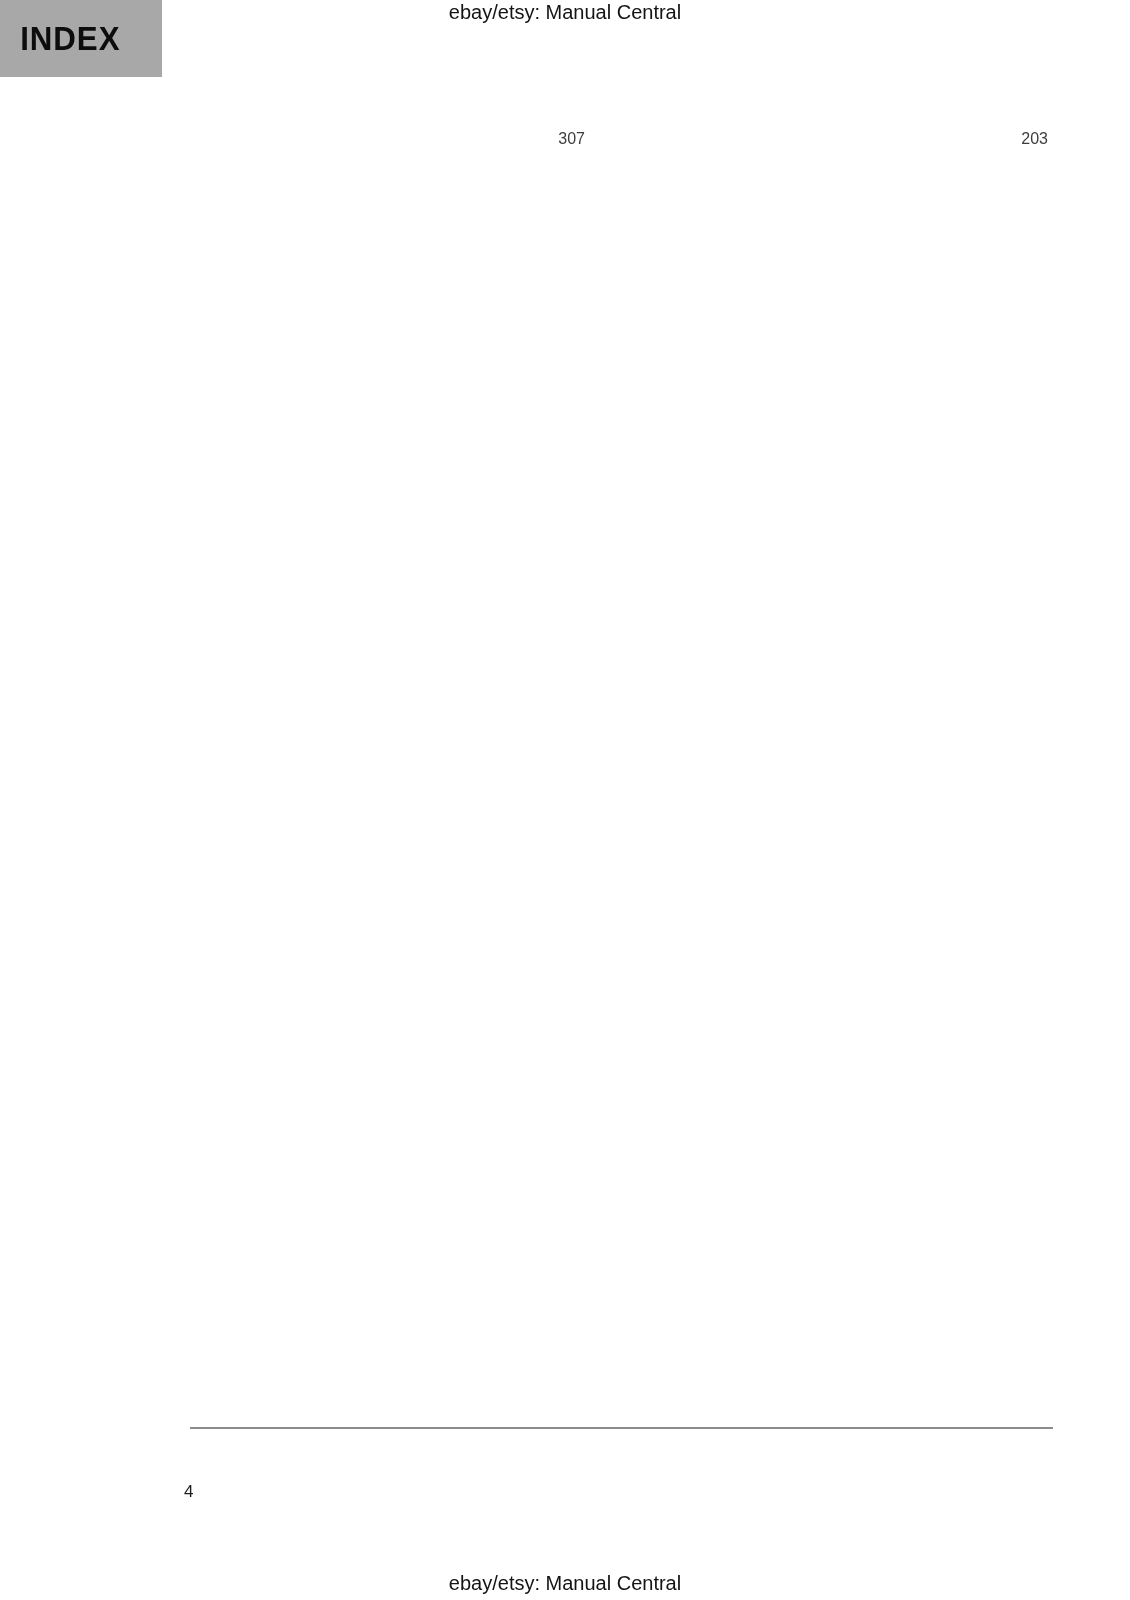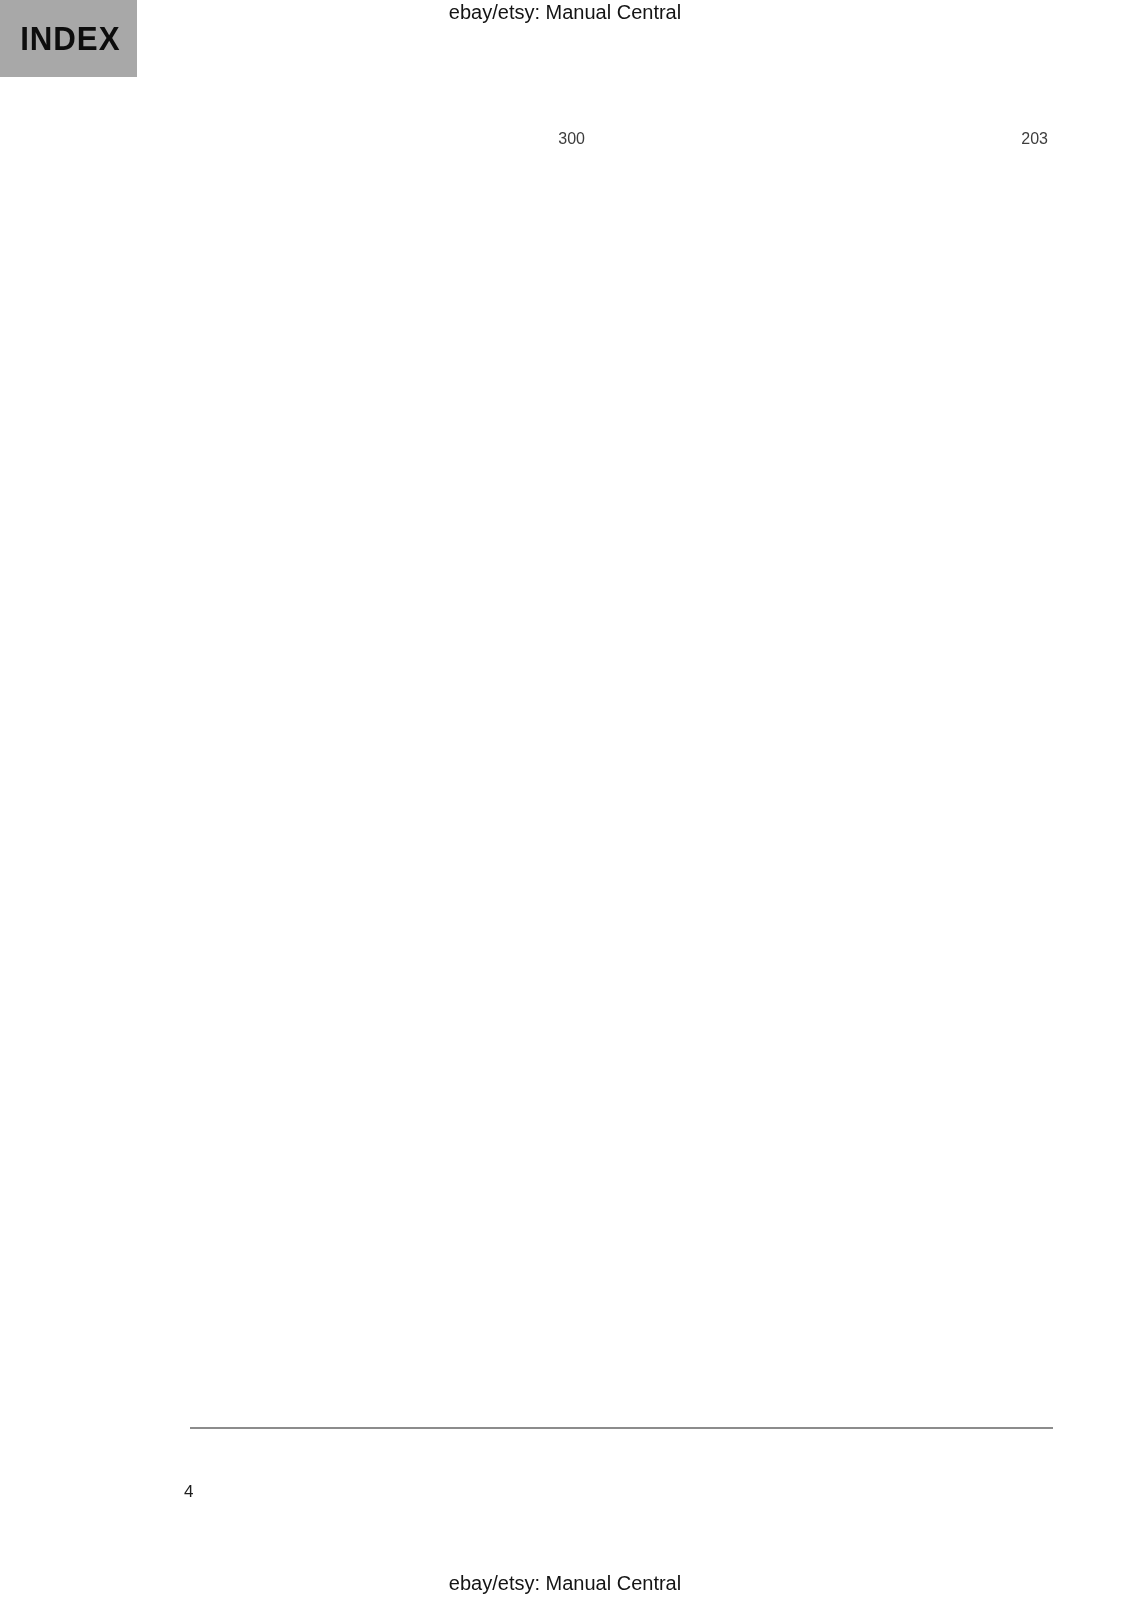--- a/index.html
+++ b/index.html
@@ -4,21 +4,21 @@
 <style>
   html, body { margin:0; padding:0; background:#ffffff; }
   body {
     width:1130px; height:1600px; position:relative; overflow:hidden;
     font-family:"Liberation Sans", sans-serif; color:#3d3d3d;
   }
   .page { position:absolute; inset:0; background:#ffffff; }
 
   
   .index-box {
-    position:absolute; left:0; top:0; width:137px; height:77px;
+    position:absolute; left:0; top:0; width:162px; height:77px;
     background:#a8a8a8; display:flex; align-items:center;
   }
   .index-box .index-label {
     font-size:34px; font-weight:bold; color:#0d0d0d; padding-left:22px;
     transform:scaleX(0.92); transform-origin:left center; letter-spacing:1px;
   }
   .header-title {
     position:absolute; top:1px; left:0; width:1130px; text-align:center;
     font-size:20px; color:#141414;
   }
@@ -443,21 +443,21 @@
             </div>
           </div>
   </div>
         <div class="entry l2">
     <span class="num">15.18</span>
     <div class="body">
             <div class="line">Changing the foot brake cylinder</div>
             <div class="line last">
               <span class="t">sealing cup</span>
               <span class="leader"></span>
-              <span class="page">300</span>
+              <span class="page">307</span>
             </div>
           </div>
   </div>
       </div>
     <div class="col col-right" id="col-right">
         <div class="entry l1">
     <span class="num">16</span>
     <div class="body">
             <div class="line last">
               <span class="t">ENGINE</span>

